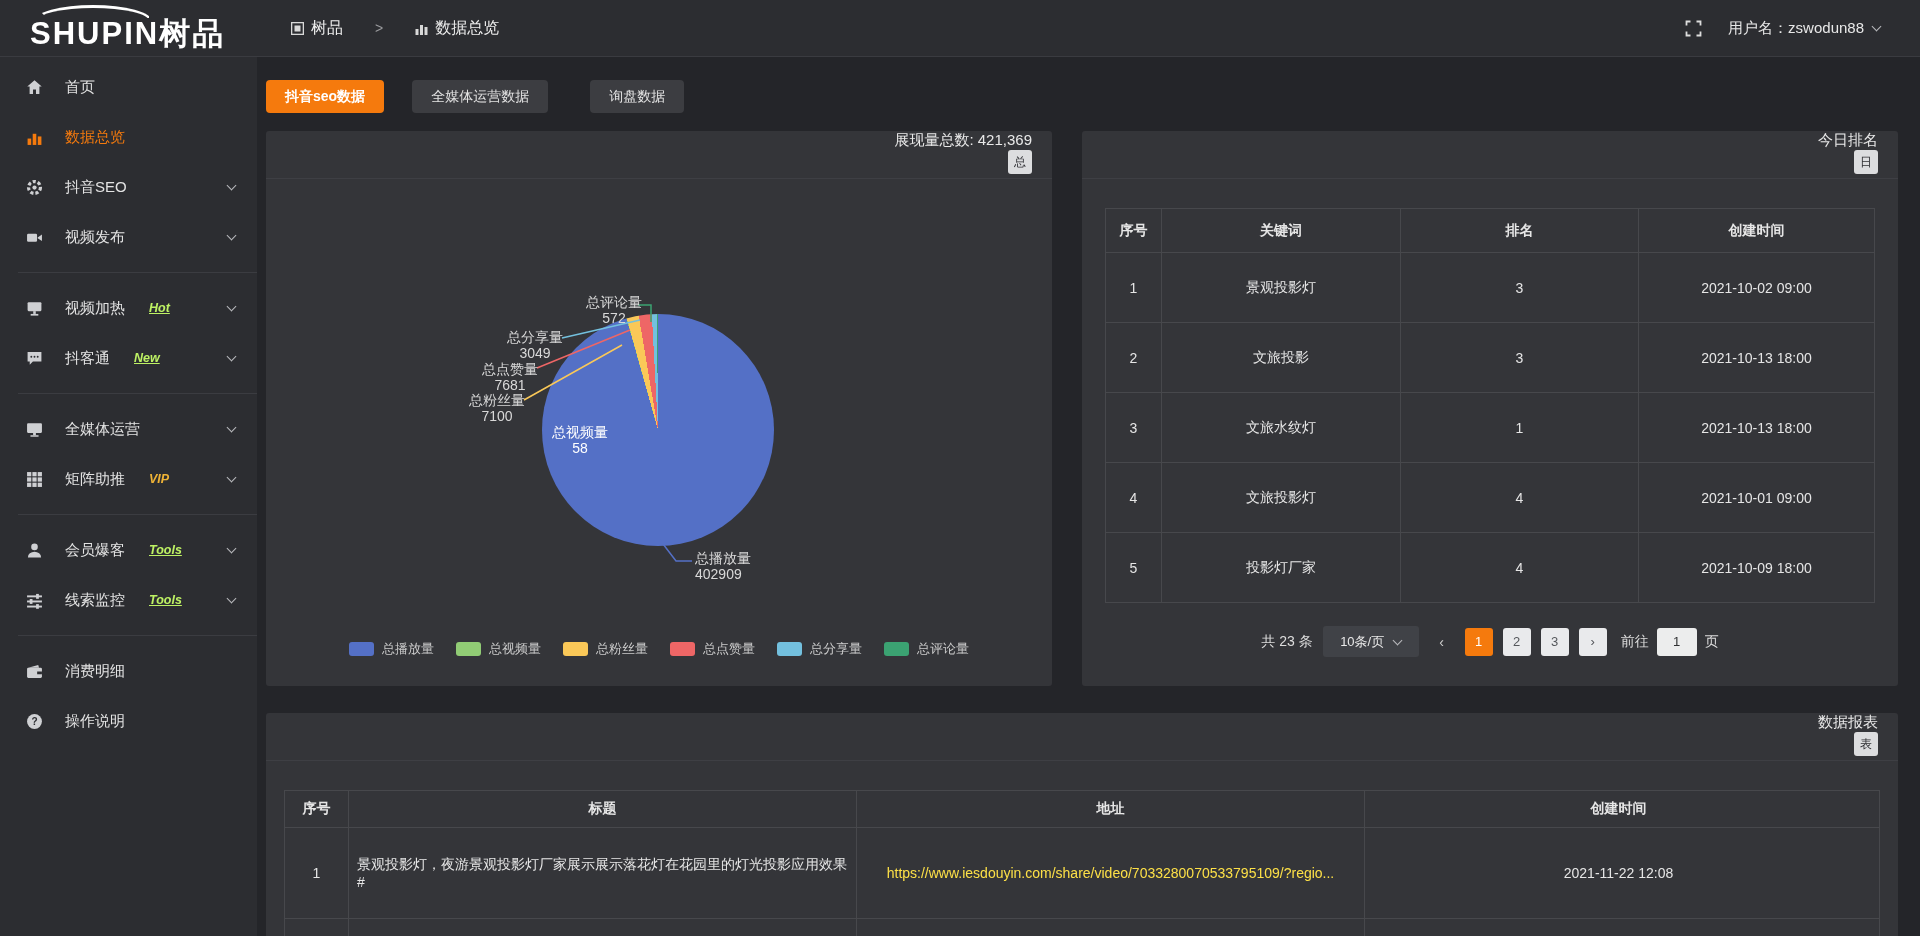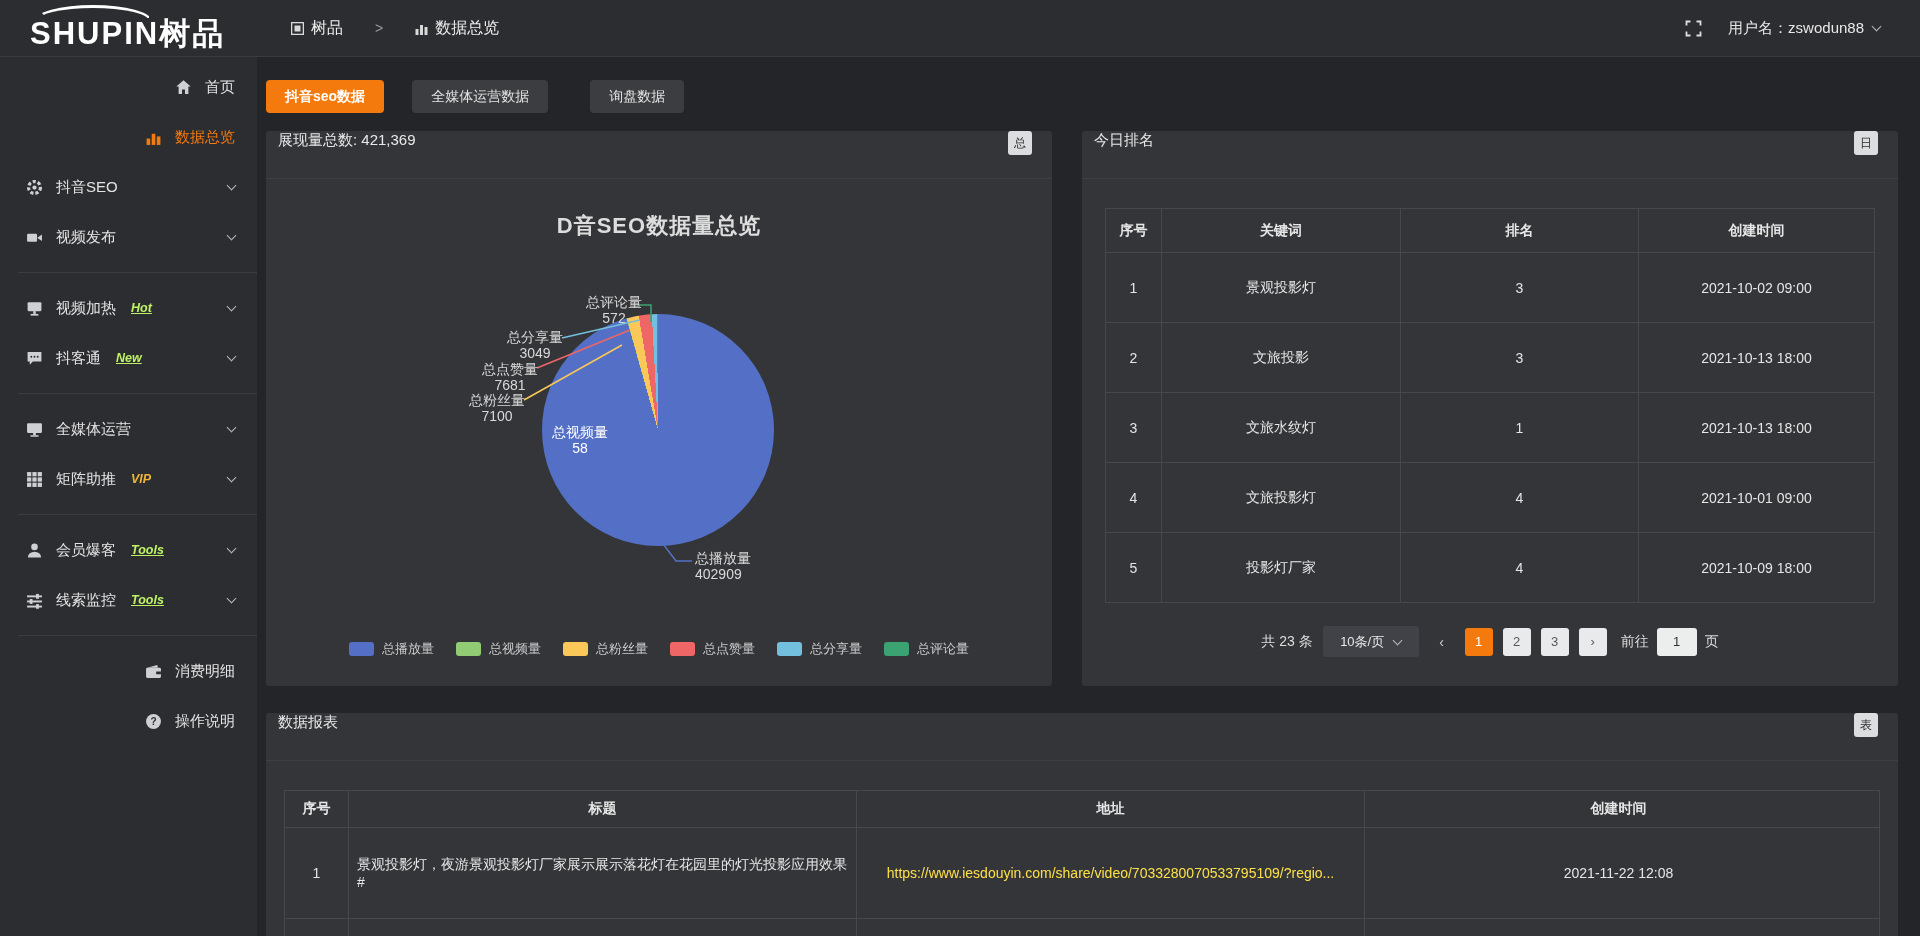--- a/index.html
+++ b/index.html
@@ -28,22 +28,22 @@
   .crumb { display:flex; align-items:center; gap:7px; }
   .topbar-right { margin-left:auto; display:flex; align-items:center; gap:26px; padding-right:40px; font-size:15px; color:#e8e8e8; }
   .user-wrap { display:flex; align-items:center; gap:9px; cursor:pointer; }
   .chev { width:7px; height:7px; border-right:1.5px solid #b9babd; border-bottom:1.5px solid #b9babd; transform:rotate(45deg); margin-top:-3px; }
   
   .sidebar {
     position:absolute; top:57px; left:0; bottom:0; width:257px;
     background:#2c2d31; padding-top:5px;
   }
   .side-item {
-    height:50px; display:flex; align-items:center; gap:13px;
-    padding:0 22px 0 26px; font-size:15px; color:#e3e3e3; cursor:pointer;justify-content:flex-end;
+    height:50px; display:flex; align-items:center; gap:22px;
+    padding:0 22px 0 26px; font-size:15px; color:#e3e3e3; cursor:pointer;
   }
   .side-item .s-icon { width:17px; height:17px; flex:0 0 17px; color:#cfd0d3; display:flex; align-items:center; justify-content:center; }
   .side-item.active, .side-item.active .s-icon { color:#f57a0d; }
   .side-item .s-badge { font-size:12.5px; font-weight:bold; font-style:italic; margin-left:2px; }
   .badge-red { color:#bef264;text-decoration:underline; }
   .badge-gold { color:#efb336; }
   .side-item .s-chev { margin-left:auto; }
   .side-divider { height:1px; background:#3b3c41; margin:10px 0 10px 18px; }
   
   .main { position:absolute; left:257px; top:57px; right:0; bottom:0; padding:23px 22px 0 9px; }
@@ -52,22 +52,22 @@
     height:33px; padding:0 19px; border-radius:4px; background:#3c3d41;
     color:#e3e3e3; font-size:14px; display:flex; align-items:center; cursor:pointer;
   }
   .tab.active { background:#f57a0d; color:#ffffff; font-weight:bold; }
   .tab + .tab { margin-left:0; }
   .tabs .tab:nth-child(2) { margin-left:0; }
   .tabs .tab:nth-child(3) { margin-left:14px; }
   .panels-row { display:flex; gap:30px; margin-top:18px; }
   .panel { background:#343539; border-radius:3px; }
   .panel-header {
-    height:48px; border-bottom:1px solid #3e3f44; display:flex; align-items:flex-start;
-    padding:0 20px 0 12px; font-size:15px; color:#e9e9e9;
+    height:48px; border-bottom:1px solid #3e3f44; display:flex; align-items:flex-end;
+    padding:0 20px 0 12px; font-size:15px; color:#e9e9e9;flex-direction:column;
   }
   .panel-badge {
     margin-left:auto; width:24px; height:24px; background:#dcdddf; color:#2e2f33;
     border-radius:3px; font-size:12px; display:flex; align-items:center; justify-content:center; cursor:pointer;
   }
   
   .chart-panel { width:786px; height:555px; }
   .chart-body { position:relative; width:786px; height:506px; }
   .chart-title { position:absolute; top:32px; left:0; width:100%; text-align:center; font-size:22px; color:#dddddd; font-weight:bold; letter-spacing:1px; }
   .pie {
@@ -324,21 +324,20 @@
   </div>
 
   <div class="panels-row">
 
     <div class="panel chart-panel">
       <div class="panel-header">
         <span>展现量总数: 421,369</span>
         <span class="panel-badge">总</span>
       </div>
       <div class="chart-body">
-        <div class="chart-title">D音SEO数据量总览</div>
         <div class="pie"></div>
 
         <svg class="leaders" width="786" height="506">
           <polyline points="372,126 385,126 385,143" fill="none" stroke="#3ba272" stroke-width="1.5"></polyline>
           <line x1="296" y1="159" x2="374" y2="141" stroke="#73c0de" stroke-width="1.5"></line>
           <line x1="271" y1="189" x2="364" y2="151" stroke="#ee6666" stroke-width="1.5"></line>
           <line x1="258" y1="221" x2="356" y2="166" stroke="#fac858" stroke-width="1.5"></line>
           <polyline points="394,361 410,382 426,382" fill="none" stroke="#5470c6" stroke-width="1.5"></polyline>
         </svg>
 

